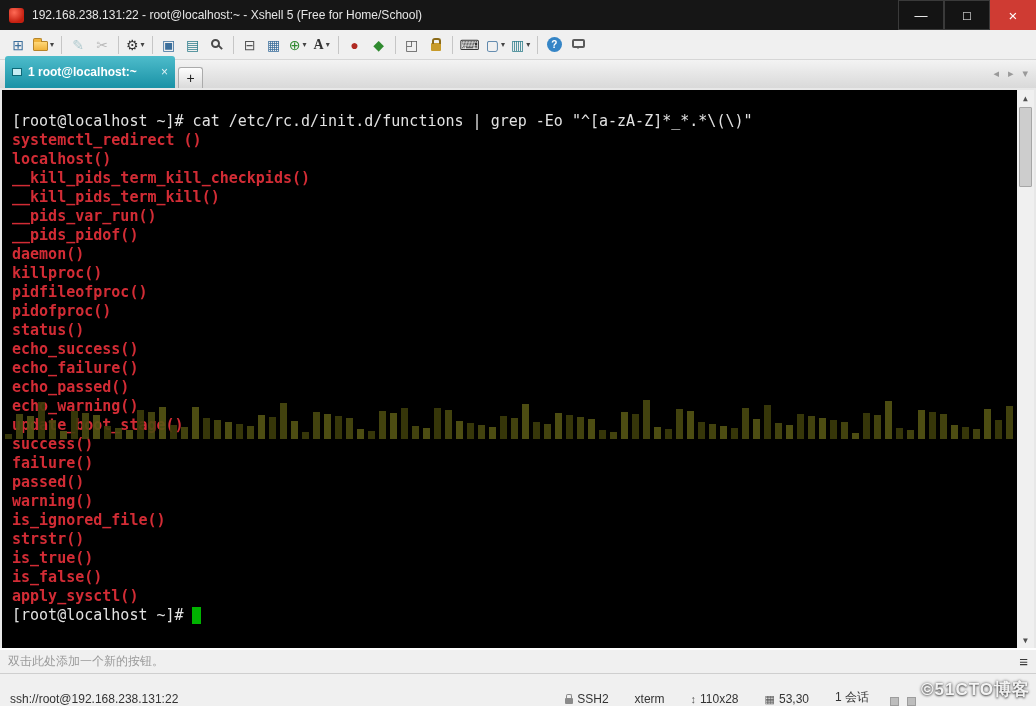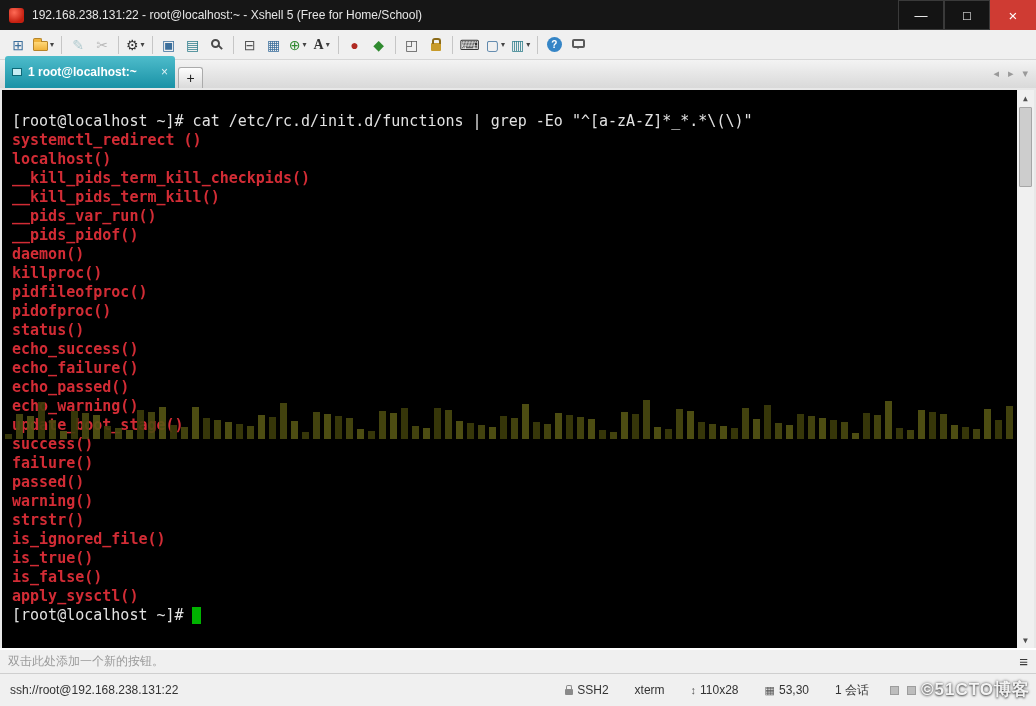--- a/index.html
+++ b/index.html
@@ -88,21 +88,21 @@
             font-size:8px; color:#505050; flex:0 0 auto; }
   .sb-thumb { width:13px; height:80px; background:#cdcdcd; border:1px solid #a6a6a6; border-radius:1px; margin-top:1px; }
   .sb-fill { flex:1; }
 
   
   .buttonbar { height:26px; background:#f0f0f0; border-top:2px solid #fff; border-bottom:1px solid #cfcfcf;
                display:flex; align-items:center; color:#9a9a9a; font-size:12px; padding:0 8px; }
   .bb-menu { margin-left:auto; color:#3a3a3a; font-size:15px; }
 
   
-  .statusbar { height:32px; background:#f0f0f0; display:flex; align-items:center; font-size:12px;
+  .statusbar { height:32px; background:#f0f0f0; display:flex; align-items:flex-end; font-size:12px;
                color:#333; padding:0 10px; }
   .sb-left { flex:1; white-space:nowrap; }
   .sb-item { display:flex; align-items:center; gap:4px; margin:0 13px; white-space:nowrap; }
   .mi-glyph { color:#5a5a5a; font-size:11px; }
   .mi-lock-gray { width:8px; height:6px; background:#8a8a8a; border-radius:1px; position:relative;
                   display:inline-block; margin-top:4px; }
   .mi-lock-gray::before { content:""; position:absolute; top:-4px; left:1px; width:4px; height:3px;
                   border:1.5px solid #8a8a8a; border-bottom:none; border-radius:2px 2px 0 0; }
   .mi-extra { width:9px; height:9px; background:#bdbdbd; border:1px solid #9d9d9d; display:inline-block; margin-left:8px; }
 
@@ -258,23 +258,23 @@
 
         <div class="term-line fn">success()</div>
 
         <div class="term-line fn">failure()</div>
 
         <div class="term-line fn">passed()</div>
 
 
         <div class="term-line fn">warning()</div>
 
+        <div class="term-line fn">is_ignored_file()</div>
+
         <div class="term-line fn">strstr()</div>
-
-        <div class="term-line fn">is_ignored_file()</div>
 
         <div class="term-line fn">is_true()</div>
 
         <div class="term-line fn">is_false()</div>
 
         <div class="term-line fn">apply_sysctl()</div>
       </div>
     <div class="term-line prompt-line">
       <span>[root@localhost ~]#</span>
       <span class="cursor"></span>

